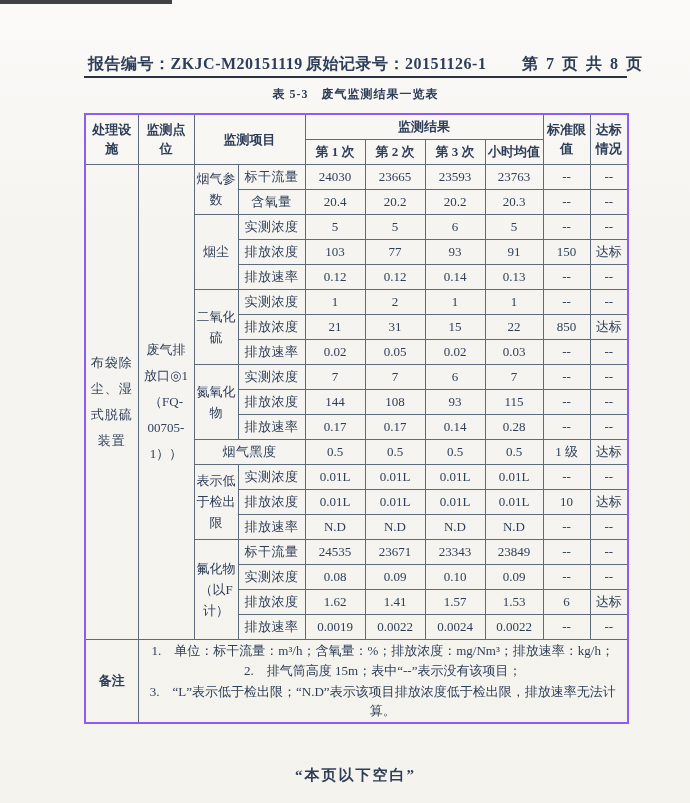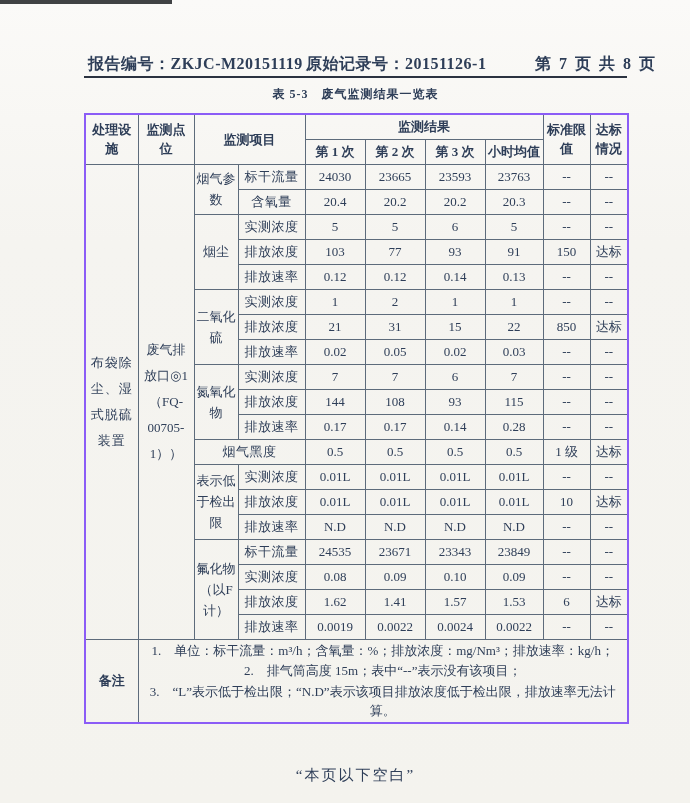--- a/index.html
+++ b/index.html
@@ -9,40 +9,40 @@
     font-family:"Liberation Serif","DejaVu Serif",serif;
     color:#2e3e58;
     position:relative;
     overflow:hidden;
   }
   .page{position:absolute;inset:0;background:linear-gradient(180deg,#fbfaf8 0%,#f5f4f0 30%,#f4f3ee 100%);}
   .scan-strip{position:absolute;left:0;top:0;width:172px;height:4px;background:#1e2125;opacity:.85;}
   .meta-line{position:absolute;top:54px;font-size:16px;font-weight:600;letter-spacing:.5px;white-space:nowrap;}
   .meta-report{left:88px;}
   .meta-record{left:306px;}
-  .meta-page{left:535px;letter-spacing:2px;}
+  .meta-page{left:522px;letter-spacing:2px;}
   .head-rule{position:absolute;left:84px;top:76px;width:543px;height:2px;background:#2b3240;}
   .doc-title{position:absolute;left:84px;top:86px;width:543px;text-align:center;font-size:12px;font-weight:700;letter-spacing:1px;}
   .tbl-wrap{position:absolute;left:84px;top:113px;}
   table.t{border-collapse:collapse;table-layout:fixed;width:543px;border:2px solid #8b5cf6;}
   table.t td{border:1px solid #5d6b7b;text-align:center;vertical-align:middle;font-size:13px;padding:0 2px;overflow:hidden;}
   table.t tr{height:25px;}
   tr.h1{height:28px;}
   tr.h2{height:49px;}
   td.hd{font-weight:600;font-size:13.5px;line-height:19px;}
   td.hd-narrow{padding:0 9px;}
   td.facility{padding:0 9px;line-height:26px;font-size:13.5px;letter-spacing:1px;}
   td.point{padding:0 4px;line-height:26px;font-size:13px;}
   td.grp{line-height:21px;font-size:13.5px;padding:0 6px;}
   td.item{font-size:13.5px;letter-spacing:.5px;}
   td.val{font-size:13.5px;}
   tr.remarks-row{height:90px;}
   td.remarks{text-align:left;vertical-align:middle;padding:5px 8px 5px 12px;line-height:19.5px;font-size:13px;}
   td.remarks div{margin:1px 0;}
-  .footer-note{position:absolute;left:84px;top:766px;width:543px;text-align:center;font-size:15px;font-weight:400;letter-spacing:2px;}
+  .footer-note{position:absolute;left:84px;top:766px;width:543px;text-align:center;font-size:15px;font-weight:700;letter-spacing:2px;}
 </style>
 </head>
 <body>
 
 <div class="page"></div>
 <div class="scan-strip"></div>
 
 <div class="meta-line meta-report">
   <span>报告编号：</span><span>ZKJC-M20151119</span>
 </div>

